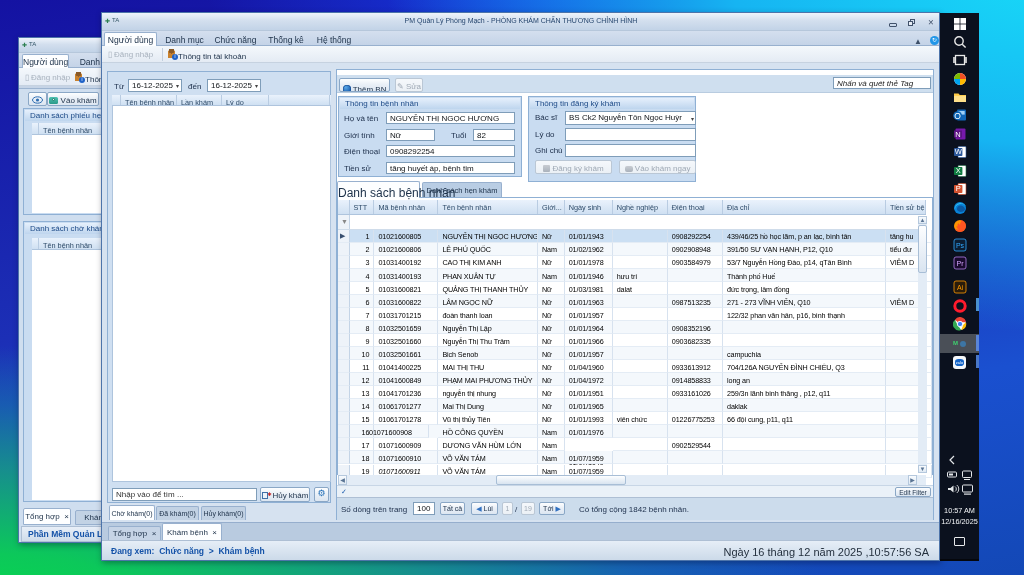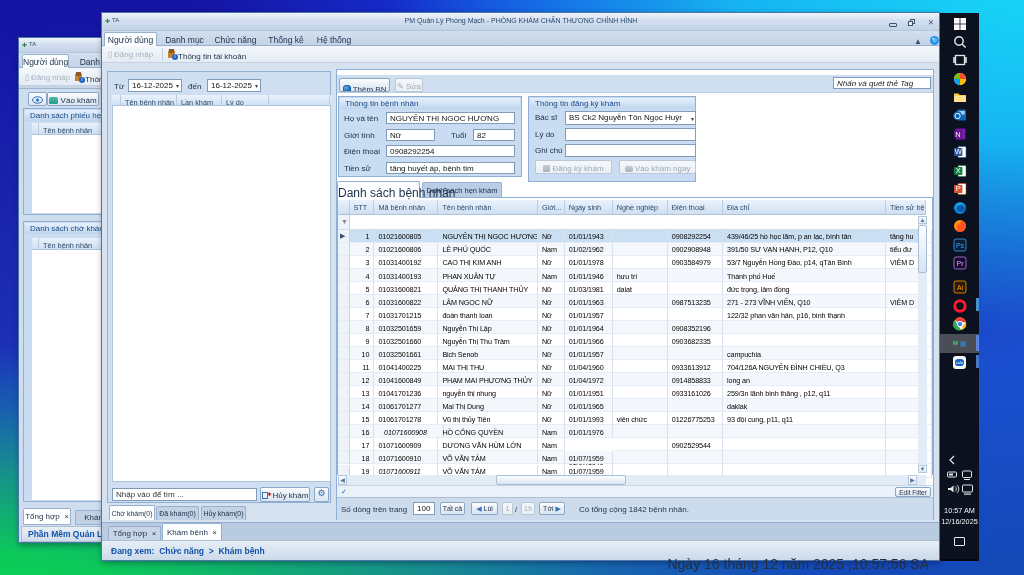--- a/index.html
+++ b/index.html
@@ -362,27 +362,27 @@
     </div>
 <div class="trow" style="top:399.3px;">
       <div class="tc ci" style="left:0px;width:11.5px;"></div>
       <div class="tc num" style="left:11.5px;width:24.9px;">15</div>
       <div class="tc" style="left:36.39999999999998px;width:64px;">01061701278</div>
       <div class="tc" style="left:100.39999999999998px;width:99.6px;">Vũ thị thủy Tiên</div>
       <div class="tc" style="left:200px;width:26.7px;">Nữ</div>
       <div class="tc" style="left:226.7px;width:48px;">01/01/1993</div>
       <div class="tc" style="left:274.7px;width:55.1px;">viên chức</div>
       <div class="tc" style="left:329.79999999999995px;width:55.2px;">01226775253</div>
-      <div class="tc" style="left:385px;width:163px;">93 đội cung, p11, q11</div>
+      <div class="tc" style="left:385px;width:163px;">66 đội cung, p11, q11</div>
       <div class="tc" style="left:548px;width:46px;"></div>
     </div>
 <div class="trow alt" style="top:412.35px;">
       <div class="tc ci" style="left:0px;width:11.5px;"></div>
       <div class="tc num" style="left:11.5px;width:24.9px;">16</div>
-      <div class="tc" style="left:42px;width:64px;font-style:italic;">01071600908</div>
+      <div class="tc" style="left:27px;width:64px;">01071600908</div>
       <div class="tc" style="left:100.39999999999998px;width:99.6px;">HỒ CÔNG QUYỀN</div>
       <div class="tc" style="left:200px;width:26.7px;">Nam</div>
       <div class="tc" style="left:226.7px;width:48px;">01/01/1976</div>
       <div class="tc" style="left:274.7px;width:55.1px;"></div>
       <div class="tc" style="left:329.79999999999995px;width:55.2px;"></div>
       <div class="tc" style="left:385px;width:163px;"></div>
       <div class="tc" style="left:548px;width:46px;"></div>
     </div>
 <div class="trow" style="top:425.4px;">
       <div class="tc ci" style="left:0px;width:11.5px;"></div>
@@ -448,21 +448,21 @@
     <span class="ilabel" style="left:242px;top:7px;">Có tổng cộng 1842 bệnh nhân.</span>
   </div>
 
   <div class="abs" style="left:0;top:509px;width:837px;height:18px;background:#b9cbe0;border-top:1px solid #96aecd;">
     <div class="abs" style="left:6px;top:3px;width:53px;height:15px;background:#c6d4e6;border:1px solid #98b0ce;border-bottom:none;border-radius:2px 2px 0 0;font-size:8px;color:#1c3048;text-align:center;padding-top:2px;white-space:nowrap;">Tổng hợp &nbsp;×</div>
     <div class="abs" style="left:60px;top:0;width:60px;height:18px;background:#fdfeff;border:1px solid #98b0ce;border-bottom:none;border-radius:2px 2px 0 0;font-size:8px;color:#1c3048;text-align:center;padding-top:4px;white-space:nowrap;">Khám bệnh &nbsp;×</div>
   </div>
 
   <div class="abs" style="left:0;top:527px;width:837px;height:20px;background:linear-gradient(to bottom,#e6eef7,#ccdae9);border-top:1px solid #aebfd4;">
     <span style="position:absolute;left:9px;top:5px;font-size:8.5px;font-weight:bold;color:#1553a8;">Đang xem: &nbsp;Chức năng &nbsp;&gt; &nbsp;Khám bệnh</span>
-    <span style="position:absolute;right:10px;top:15px;font-size:14px;color:#24303e;">Ngày 16 tháng 12 năm 2025 ,10:57:56 SA</span>
+    <span style="position:absolute;right:10px;top:5px;font-size:11px;color:#24303e;">Ngày 16 tháng 12 năm 2025 ,10:57:56 SA</span>
   </div>
 </div>
 
 <div class="taskbar">
 <div class="abs" style="left:12.5px;top:3.5px;width:14px;height:14px;"><svg width="100%" height="100%" viewBox="0 0 14 14">
         <rect x="1" y="1" width="5.6" height="5.6" fill="#fff"></rect>
         <rect x="7.4" y="1" width="5.6" height="5.6" fill="#fff"></rect>
         <rect x="1" y="7.4" width="5.6" height="5.6" fill="#fff"></rect>
         <rect x="7.4" y="7.4" width="5.6" height="5.6" fill="#fff"></rect>
       </svg></div>

